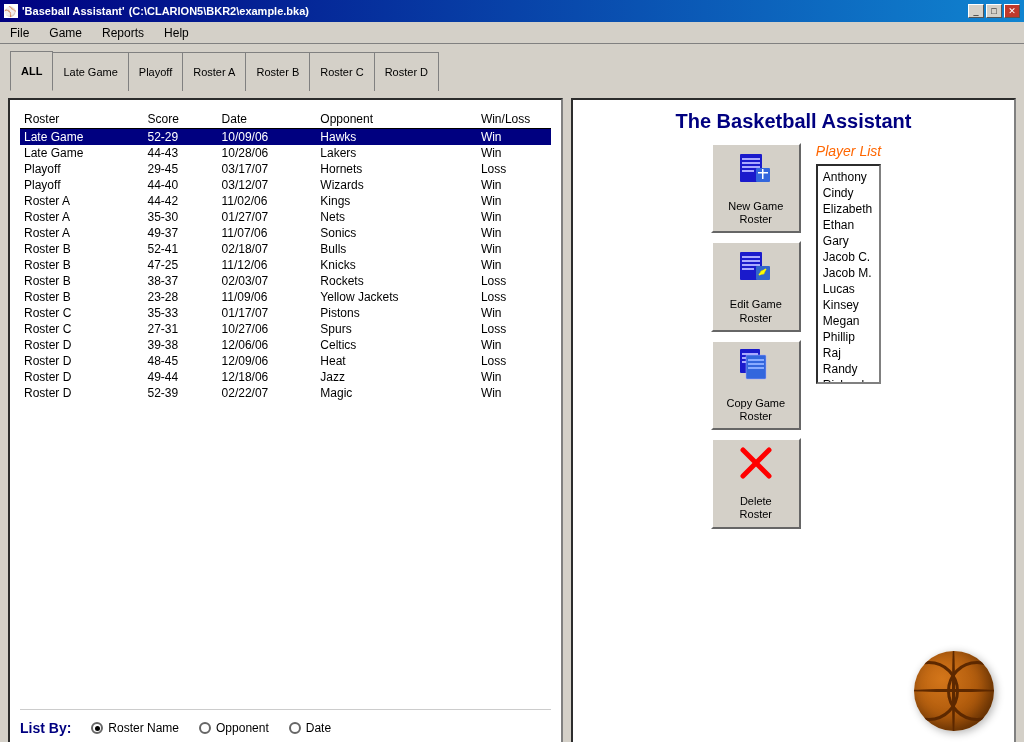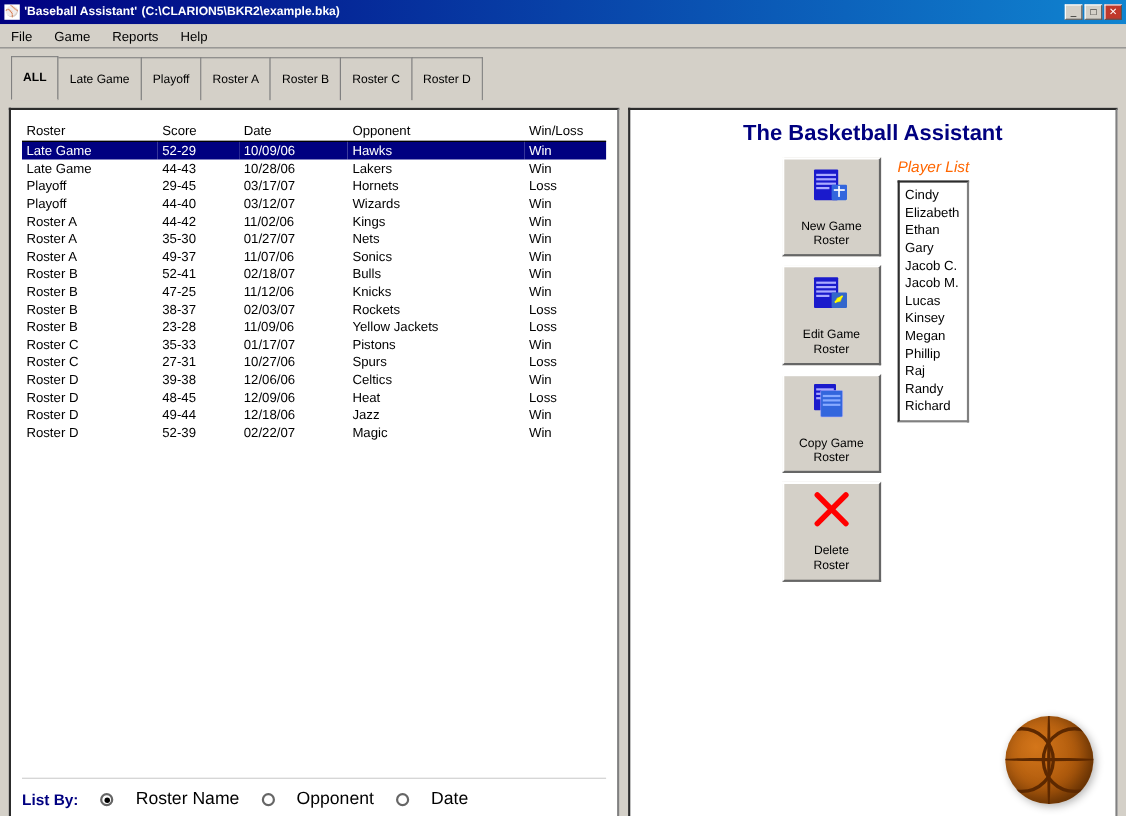--- a/index.html
+++ b/index.html
@@ -161,22 +161,22 @@
       border-top: 1px solid #ccc;
     }
     #list-by-label {
       font-size: 14px;
       font-weight: bold;
       color: #000080;
     }
     .radio-option {
       display: flex;
       align-items: center;
-      gap: 20px;
-      font-size: 16px;
+      gap: 5px;
+      font-size: 12px;
     }
     .radio-btn {
       width: 12px;
       height: 12px;
       border-radius: 50%;
       border: 2px solid #666;
       background: white;
       display: flex;
       align-items: center;
       justify-content: center;
@@ -573,20 +573,21 @@
           </svg>
           <span class="btn-label">Delete<br>Roster</span>
         </div>
 
       </div>
 
       <div id="player-col">
         <div id="player-list-title">Player List</div>
         <div id="player-list-box">
 
+        <div class="player-item">Anthony</div>
             <div class="player-item">Cindy</div>
             <div class="player-item">Elizabeth</div>
             <div class="player-item">Ethan</div>
             <div class="player-item">Gary</div>
             <div class="player-item">Jacob C.</div>
             <div class="player-item">Jacob M.</div>
             <div class="player-item">Lucas</div>
             <div class="player-item">Kinsey</div>
             <div class="player-item">Megan</div>
             <div class="player-item">Phillip</div>

